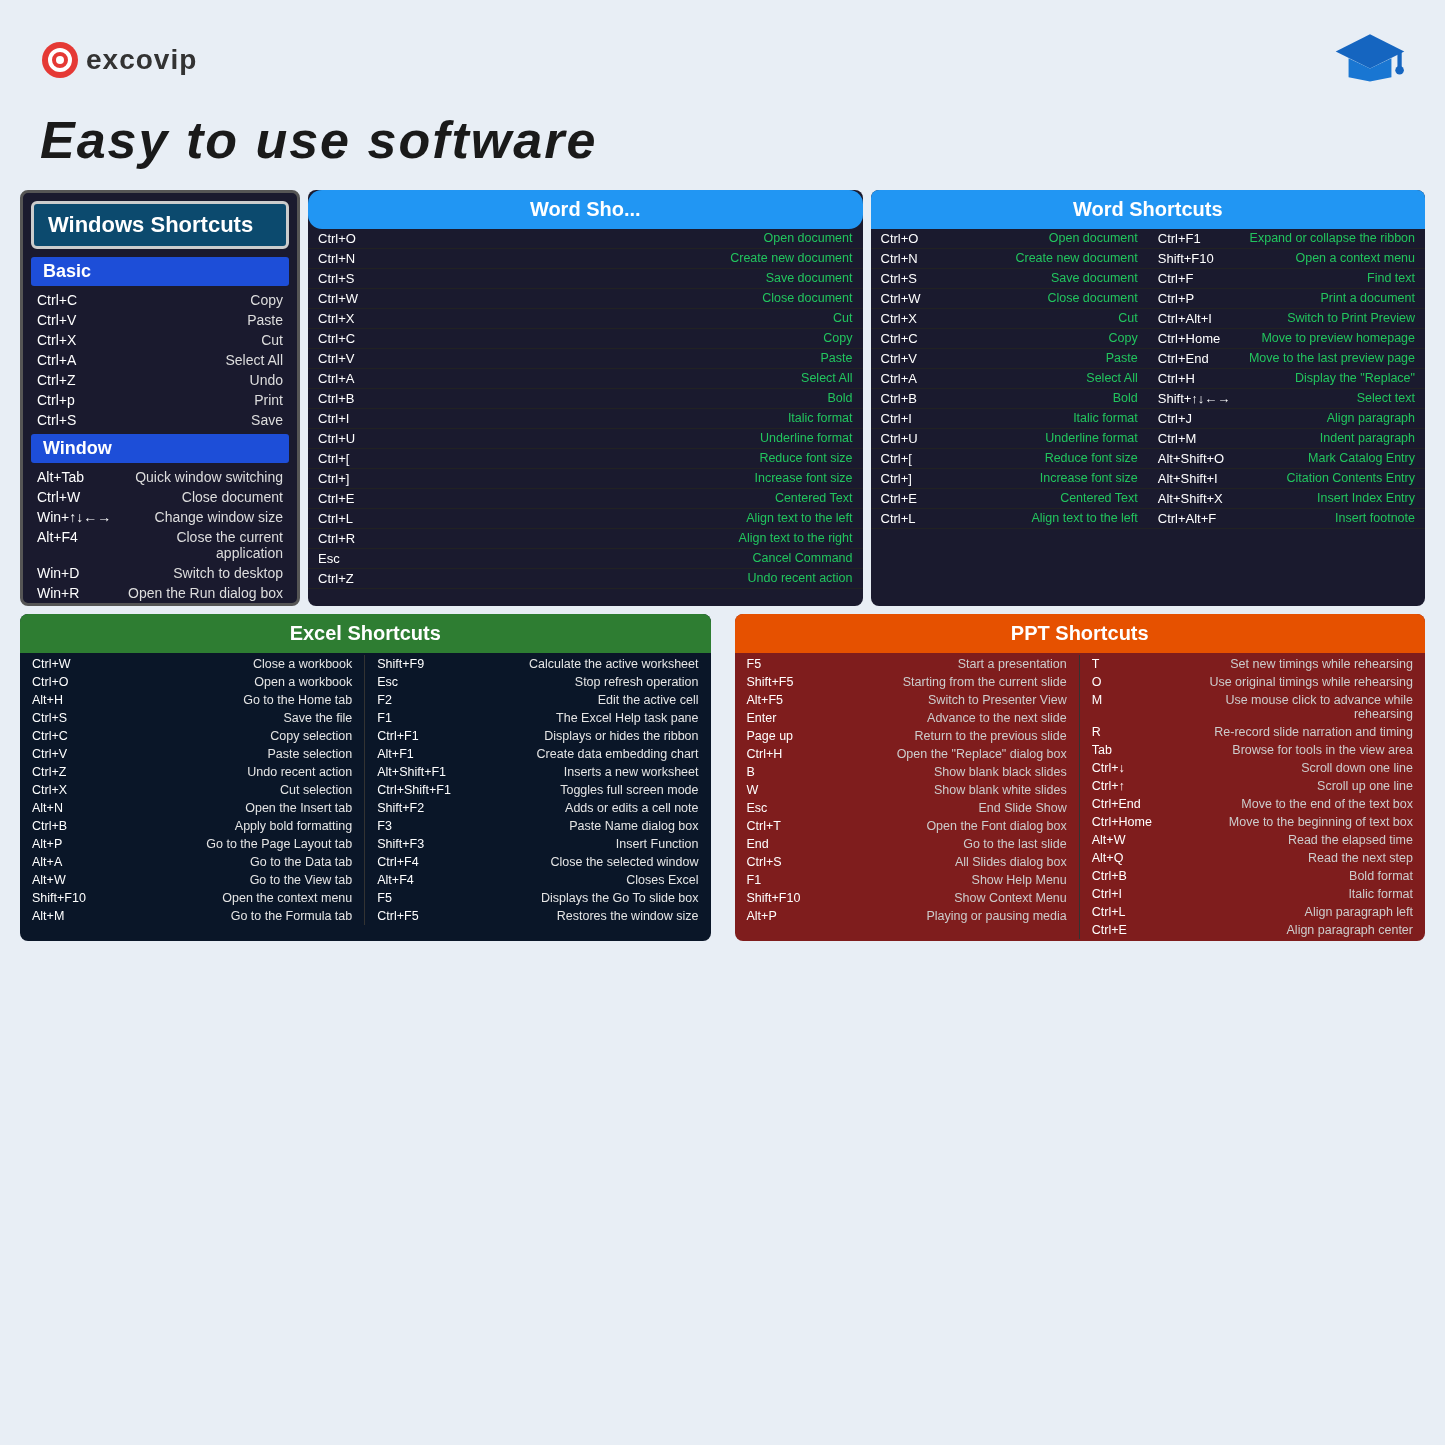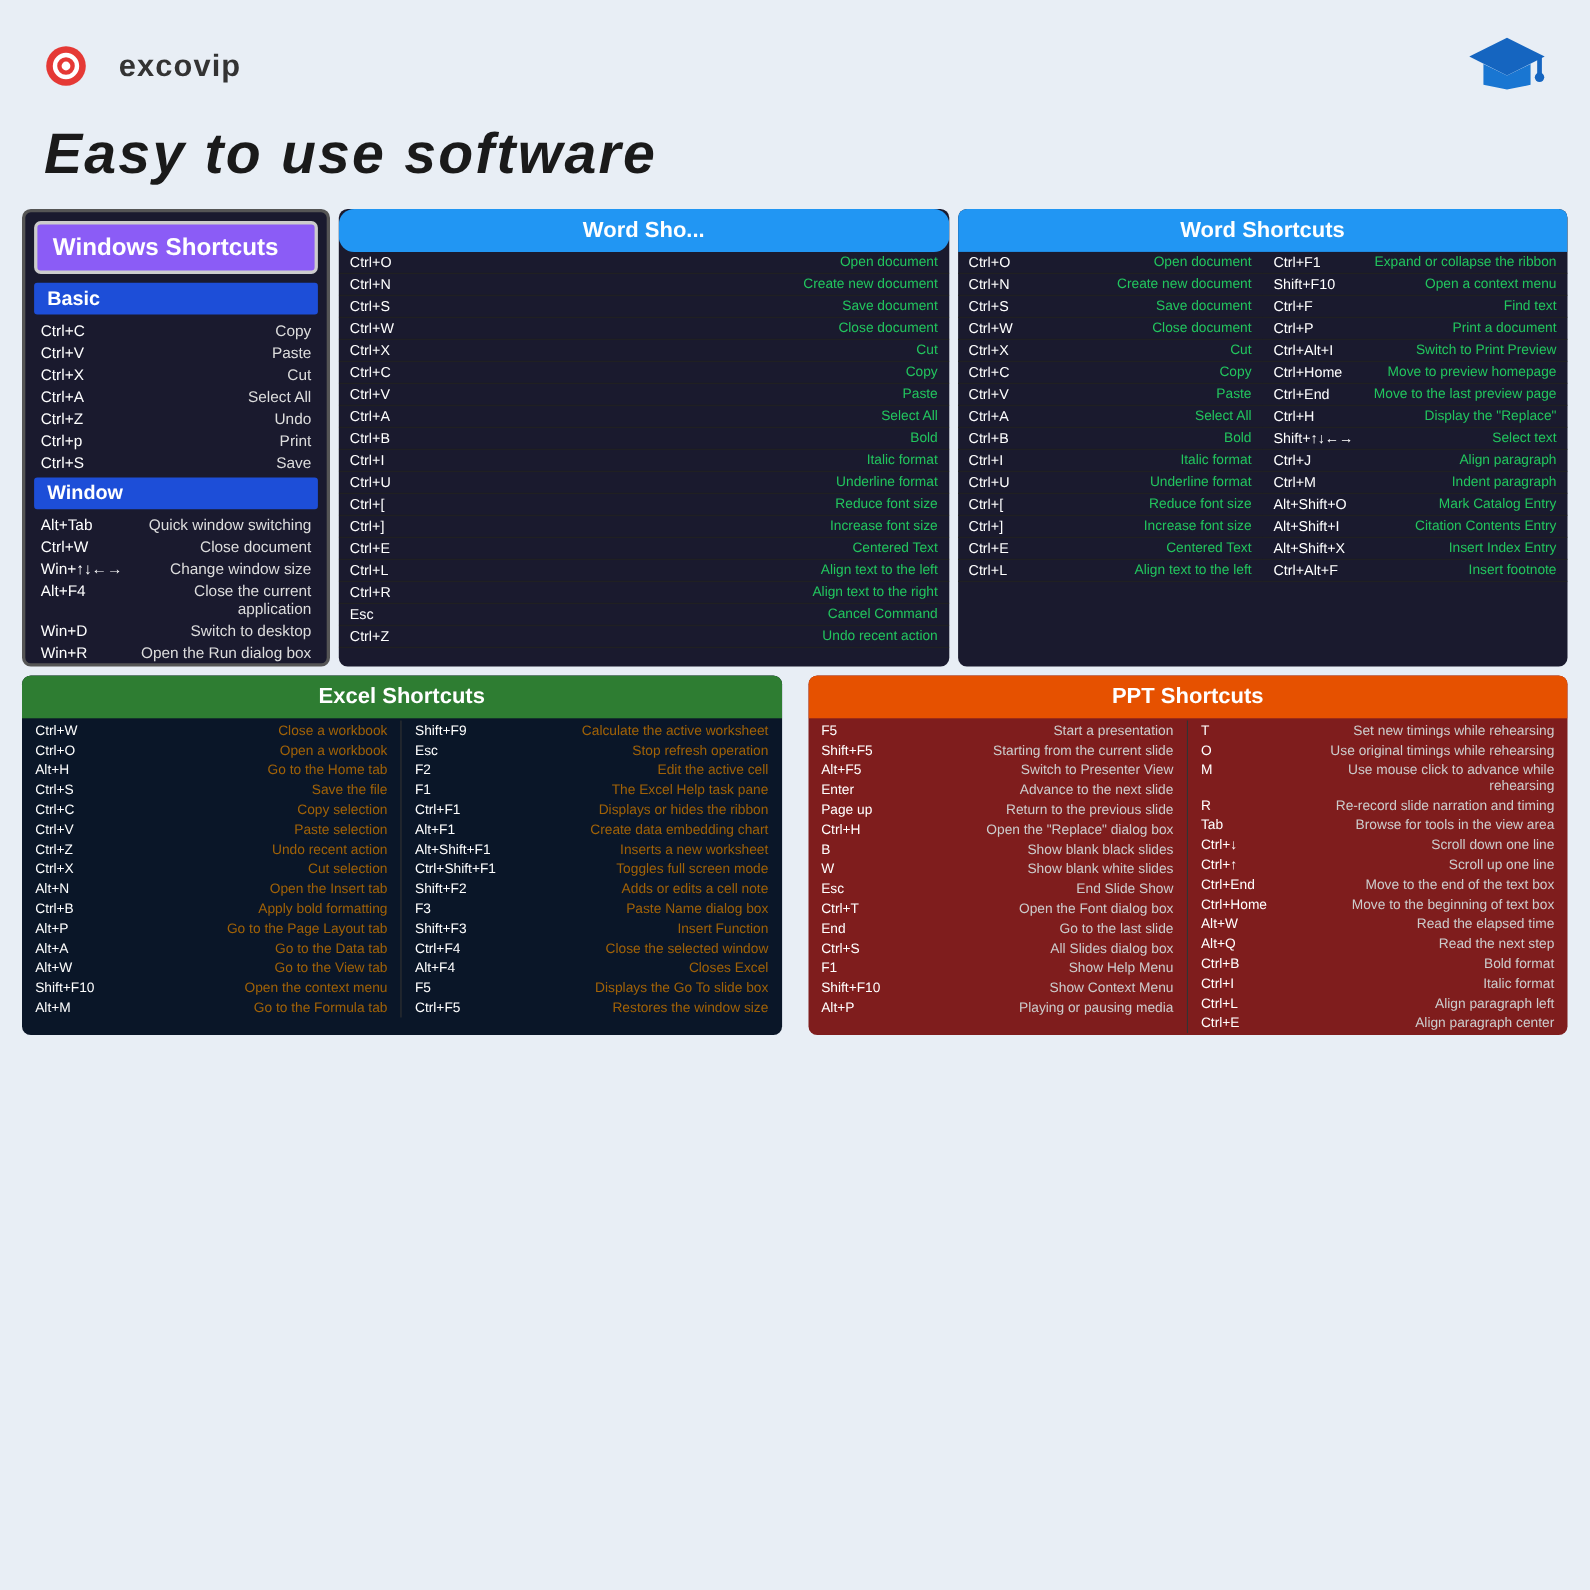--- a/index.html
+++ b/index.html
@@ -12,21 +12,21 @@
     }
     .header {
       display: flex;
       align-items: center;
       justify-content: space-between;
       padding: 10px 20px 5px 20px;
     }
     .logo-area {
       display: flex;
       align-items: center;
-      gap: 28px;
+      gap: 6px;
     }
     .logo-icon {
       width: 40px;
       height: 40px;
     }
     .logo-text {
       font-size: 28px;
       font-weight: bold;
       color: #333;
       letter-spacing: 1px;
@@ -48,21 +48,21 @@
       border-radius: 8px;
       overflow: hidden;
     }
     
     .windows-panel {
       background: #1a1a2e;
       border: 3px solid #555;
       border-radius: 8px;
     }
     .windows-panel-title {
-      background: #8b5cf6;
+      background: #0c4a6e;
       border: 3px solid #ccc;
       border-radius: 6px;
       margin: 8px;
       padding: 8px 14px;
       font-size: 22px;
       font-weight: bold;
       color: white;
       text-align: left;
     }
     .section-label {
@@ -164,21 +164,21 @@
       border-right: 1px solid #333;
     }
     .exc-row {
       display: flex;
       justify-content: space-between;
       padding: 2px 6px;
       color: white;
       font-size: 12.5px;
     }
     .exc-row .key { min-width: 80px; font-weight: normal; }
-    .exc-row .desc { text-align: right; color: #a16207; }
+    .exc-row .desc { text-align: right; color: #e5e5e5; }
     .ppt-content {
       display: grid;
       grid-template-columns: 1fr 1fr;
       padding: 2px 0;
     }
     .ppt-col {
       padding: 0 6px;
     }
     .ppt-col:first-child {
       border-right: 1px solid #333;

